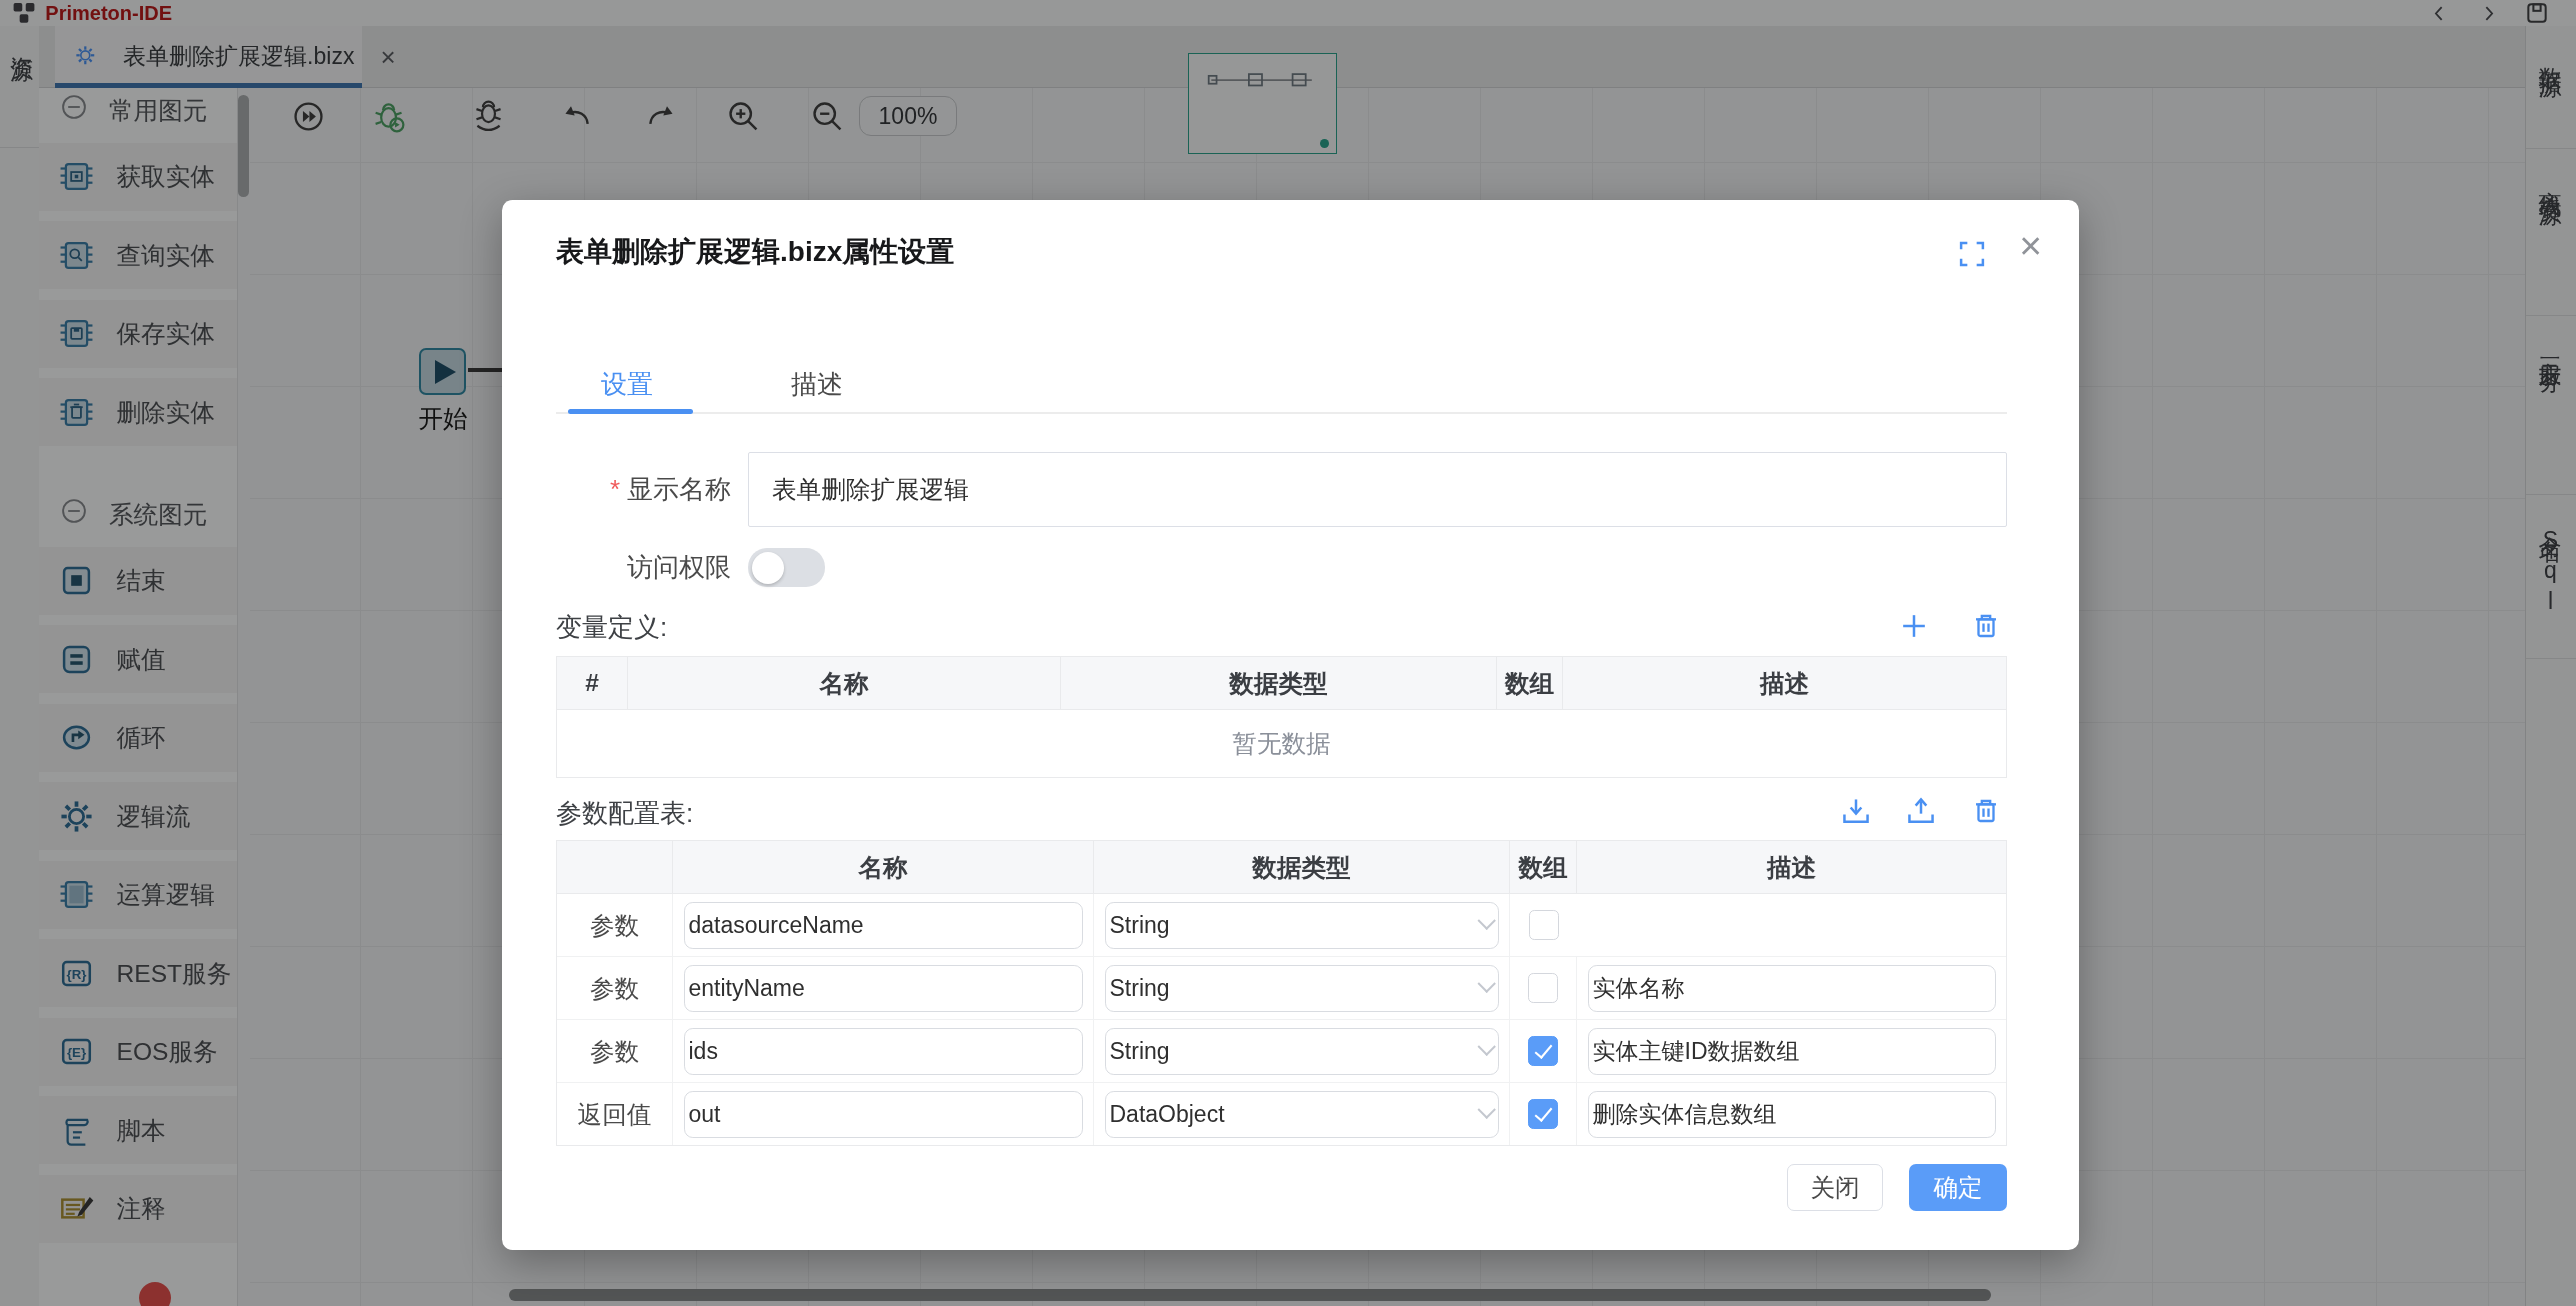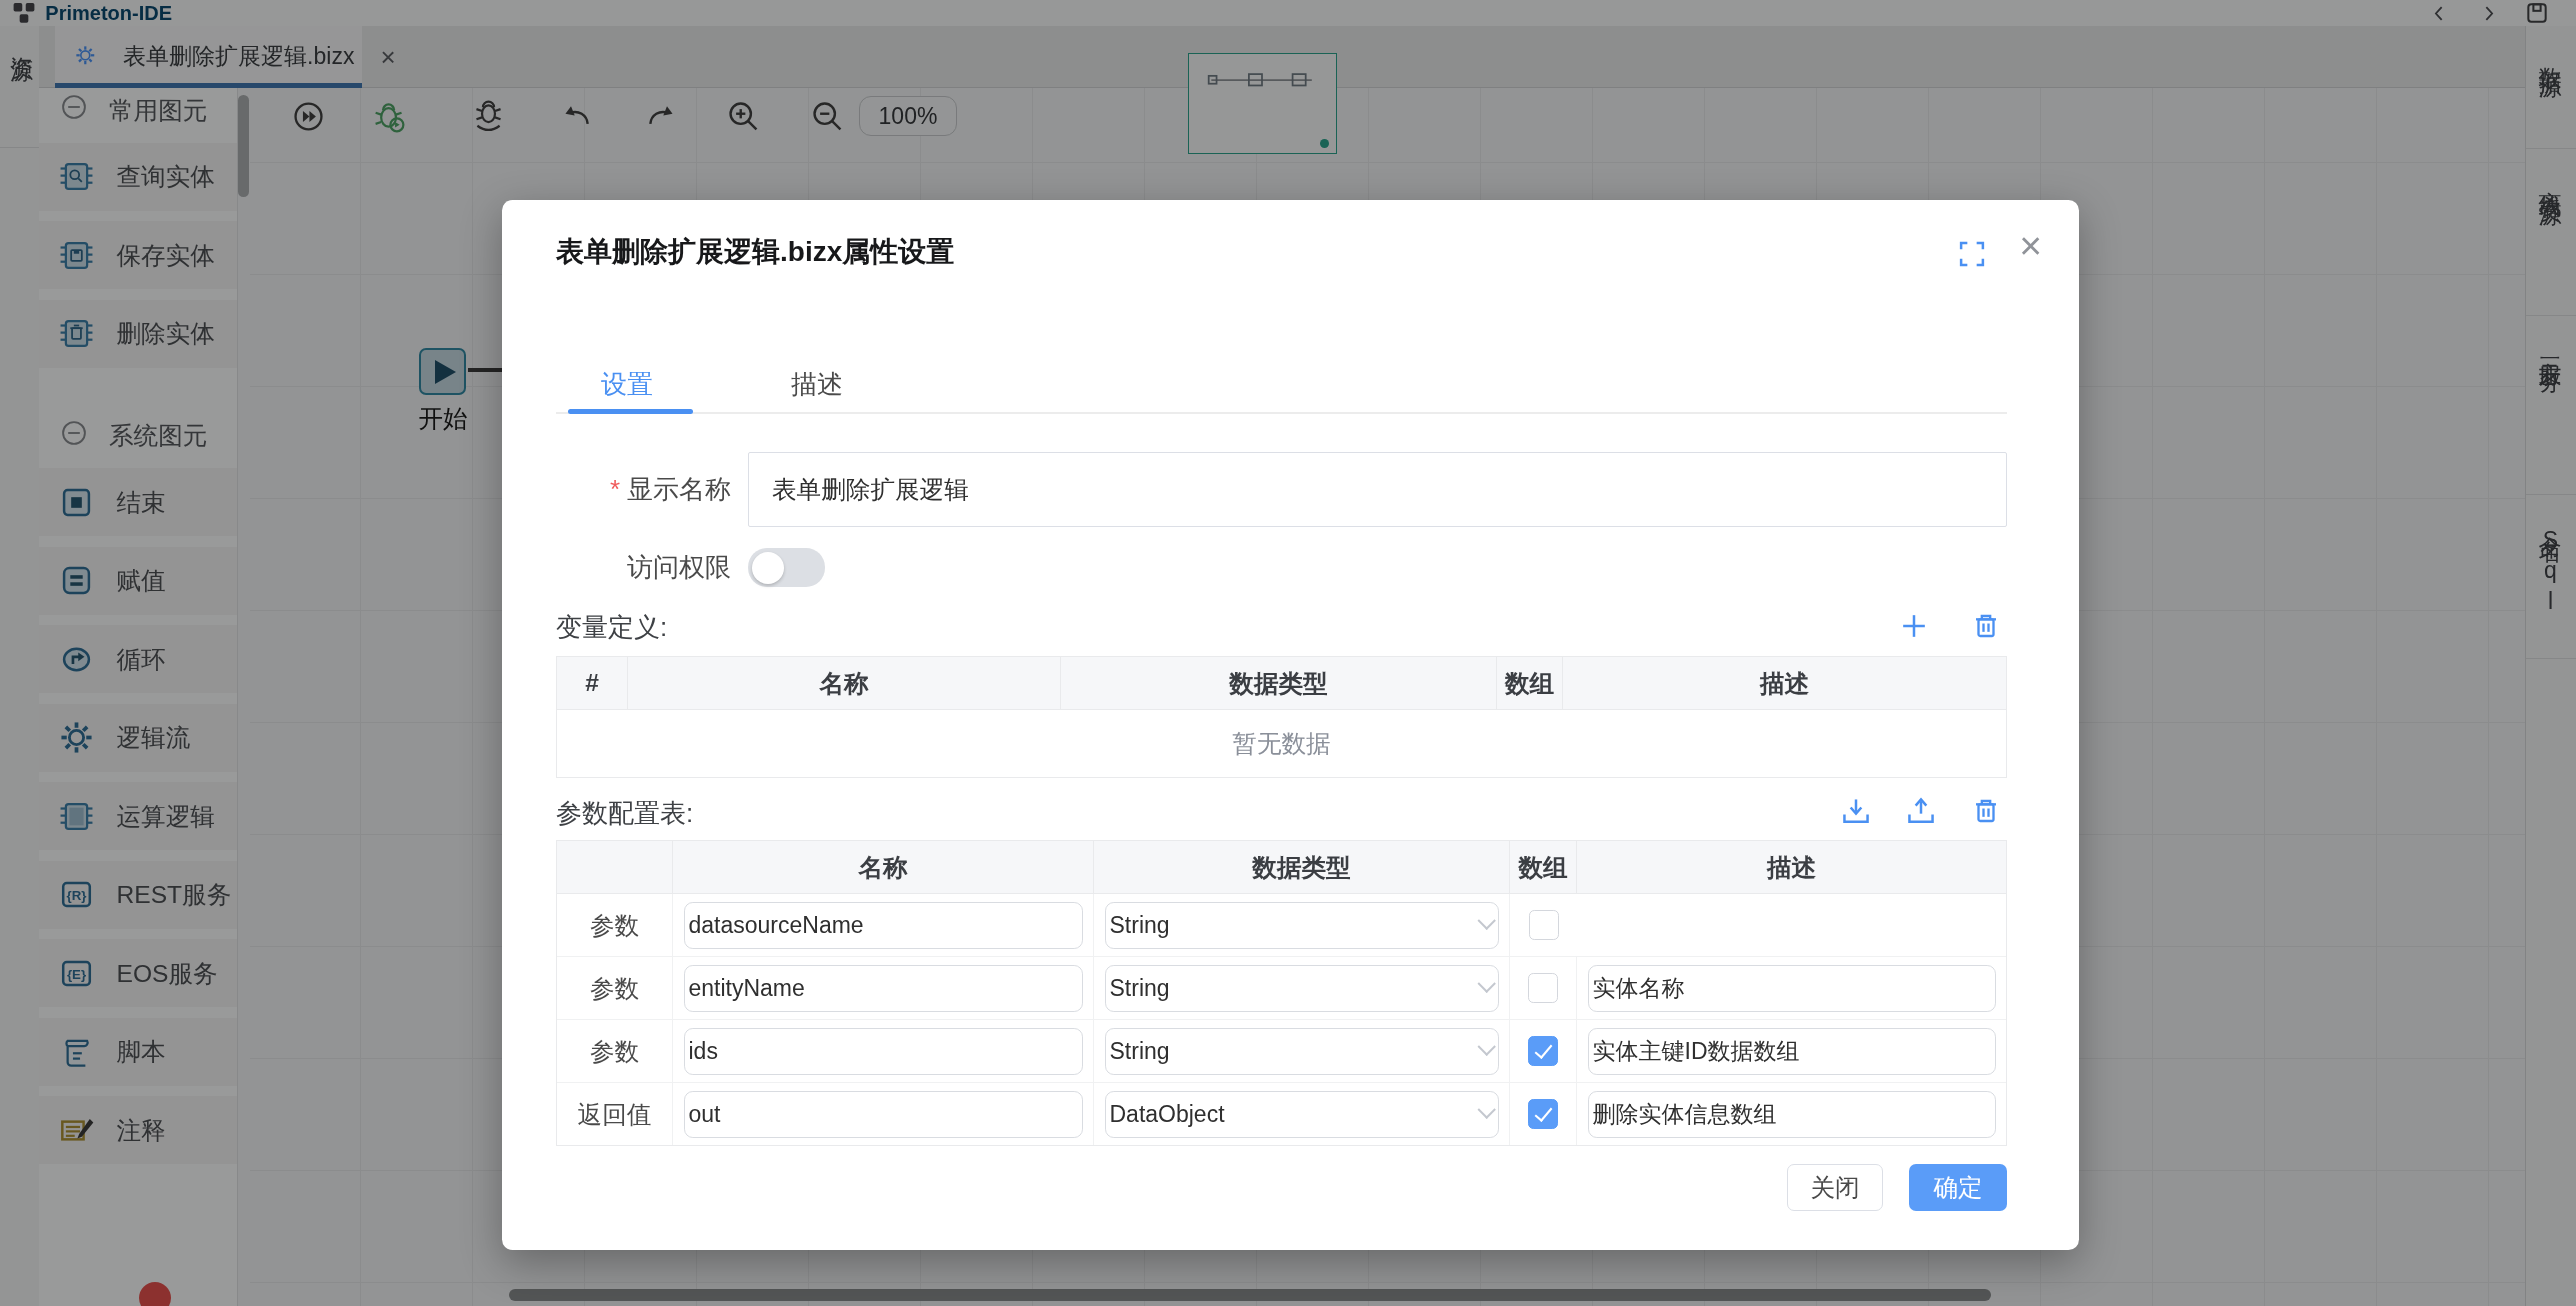--- a/index.html
+++ b/index.html
@@ -2,21 +2,21 @@
 <html style="font-size:14px"><head>
 <meta charset="utf-8">
 <style>
   html,body{margin:0;padding:0;background:#555;}
   #screen{position:relative;width:2576px;height:1306px;overflow:hidden;
     font-family:"Liberation Sans","DejaVu Sans",sans-serif;background:#edeff0;}
   
   #titlebar{position:absolute;left:0;top:0;width:2576px;height:26px;background:#f4f5f6;
     border-bottom:0.9px solid #d2d4d6;display:flex;align-items:center;}
   #titlebar .logo{margin-left:10.5px;width:26px;height:24.6px;}
-  #titlebar .app-name{margin-left:8.8px;font-size:20px;font-weight:700;color:#0c4a6e;}
+  #titlebar .app-name{margin-left:8.8px;font-size:20px;font-weight:700;color:#b91c1c;}
   #titlebar .tb-right{position:absolute;right:26px;top:0;height:26px;display:flex;align-items:center;gap:23px;}
   .tb-ic{width:26px;height:26px;display:flex;align-items:center;justify-content:center;}
   
   #left-rail{position:absolute;left:0;top:26px;width:39px;height:1280px;background:#eff0f1;border-right:0.9px solid #dcdedf;}
   #left-rail .vlabel{writing-mode:vertical-lr;text-orientation:upright;font-size:23px;color:#3f4246;
     letter-spacing:3.5px;margin:12.3px 0 0 7px;}
   #left-rail .rail-div{position:absolute;left:0;top:121px;width:39px;border-top:0.9px solid #d8dadb;}
   
   #tabbar{position:absolute;left:39px;top:26px;width:2486px;height:61px;background:#e4e5e6;border-bottom:0.9px solid #cdcfd1;}
   #doc-tab{position:absolute;left:16px;top:0;width:307px;height:61px;background:#f2f3f4;display:flex;align-items:center;gap:26px;padding:0 17.5px;box-sizing:border-box;}
@@ -178,20 +178,38 @@
             <svg width="39" height="39" viewBox="0 0 44 44">
               <g stroke="#3a7ca5" stroke-width="2.5">
                 <line x1="4" y1="13" x2="10" y2="13"></line>
                 <line x1="4" y1="21" x2="10" y2="21"></line>
                 <line x1="4" y1="29" x2="10" y2="29"></line>
                 <line x1="34" y1="13" x2="40" y2="13"></line>
                 <line x1="34" y1="21" x2="40" y2="21"></line>
                 <line x1="34" y1="29" x2="40" y2="29"></line>
               </g>
               <rect x="10" y="8" width="24" height="28" rx="3" fill="#c9dbe6" stroke="#3a7ca5" stroke-width="2.5"></rect>
+              <rect x="16" y="17" width="12" height="10" fill="none" stroke="#2f6586" stroke-width="2"></rect>
+              <rect x="20" y="20" width="4" height="4" fill="#2f6586"></rect>
+            </svg>
+          </span>
+          <span>获取实体</span>
+        </div>
+        <div class="pal-item">
+          <span class="pic">
+            <svg width="39" height="39" viewBox="0 0 44 44">
+              <g stroke="#3a7ca5" stroke-width="2.5">
+                <line x1="4" y1="13" x2="10" y2="13"></line>
+                <line x1="4" y1="21" x2="10" y2="21"></line>
+                <line x1="4" y1="29" x2="10" y2="29"></line>
+                <line x1="34" y1="13" x2="40" y2="13"></line>
+                <line x1="34" y1="21" x2="40" y2="21"></line>
+                <line x1="34" y1="29" x2="40" y2="29"></line>
+              </g>
+              <rect x="10" y="8" width="24" height="28" rx="3" fill="#c9dbe6" stroke="#3a7ca5" stroke-width="2.5"></rect>
               <circle cx="20" cy="20" r="5" fill="none" stroke="#2f6586" stroke-width="2"></circle>
               <line x1="24" y1="24" x2="28" y2="28" stroke="#2f6586" stroke-width="2"></line>
             </svg>
           </span>
           <span>查询实体</span>
         </div>
         <div class="pal-item">
           <span class="pic">
             <svg width="39" height="39" viewBox="0 0 44 44">
               <g stroke="#3a7ca5" stroke-width="2.5">

